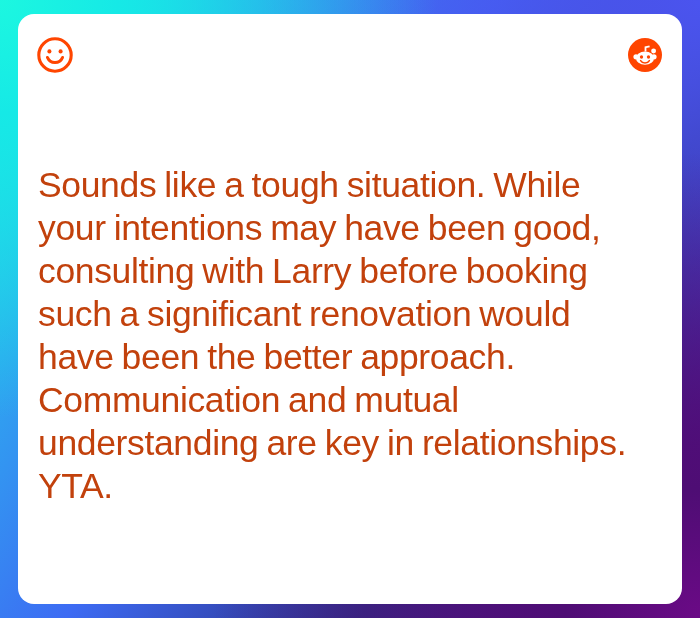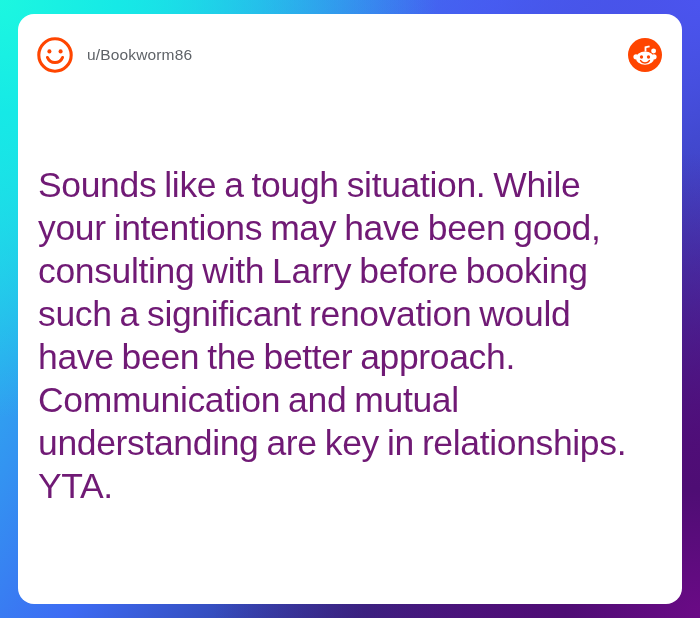--- a/index.html
+++ b/index.html
@@ -76,21 +76,21 @@
   }
 
   
   #post-body {
     position: absolute;
     left: 20px;
     top: 150px;
     width: 615px;
     font-size: 35.5px;
     line-height: 43px;
-    color: #701a75;
+    color: #c2410c;
     letter-spacing: -0.35px;
     word-spacing: -1.5px;
     font-family: "Liberation Sans", sans-serif;
     white-space: pre-wrap;
   }
 </style>
 </head>
 <body>
 
 <div id="post-card-stage">
@@ -99,21 +99,20 @@
 
     <div id="card-header">
 
       <svg id="avatar" viewBox="0 0 38 38" aria-hidden="true">
         <circle cx="19" cy="19" r="16.2" fill="none" stroke="#FF4500" stroke-width="3.1"></circle>
         <circle cx="13.4" cy="15.4" r="2.05" fill="#FF4500"></circle>
         <circle cx="24.6" cy="15.4" r="2.05" fill="#FF4500"></circle>
         <path d="M11.4 21.4 A 8.2 8.2 0 0 0 26.6 21.4" fill="none" stroke="#FF4500" stroke-width="2.9" stroke-linecap="round"></path>
       </svg>
 
-      <span id="username">u/Bookworm86</span>
 
       <span id="header-spacer"></span>
 
       <svg id="reddit-logo" viewBox="0 0 34 34" aria-hidden="true">
         <circle cx="17" cy="17" r="17" fill="#FF4500"></circle>
         <g fill="#ffffff">
           <ellipse cx="17" cy="20.1" rx="9.1" ry="6.6"></ellipse>
           <circle cx="25.6" cy="13.0" r="2.45"></circle>
           <circle cx="8.0" cy="18.8" r="2.6"></circle>
           <circle cx="26.0" cy="18.8" r="2.6"></circle>

